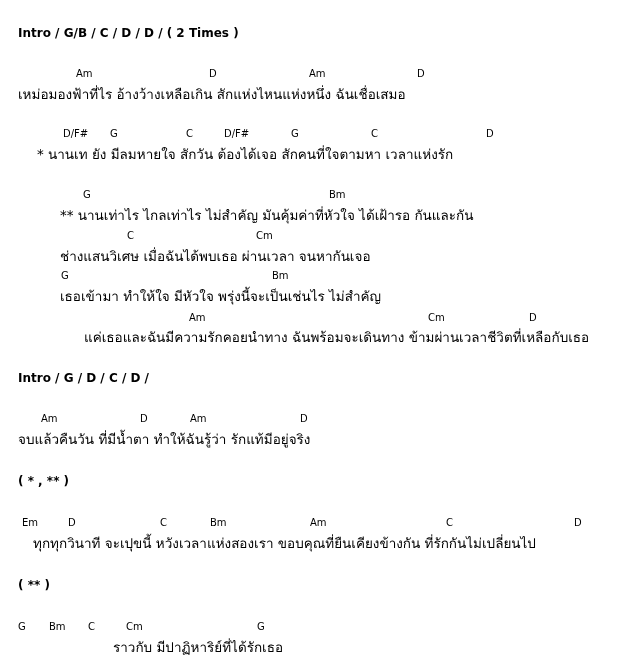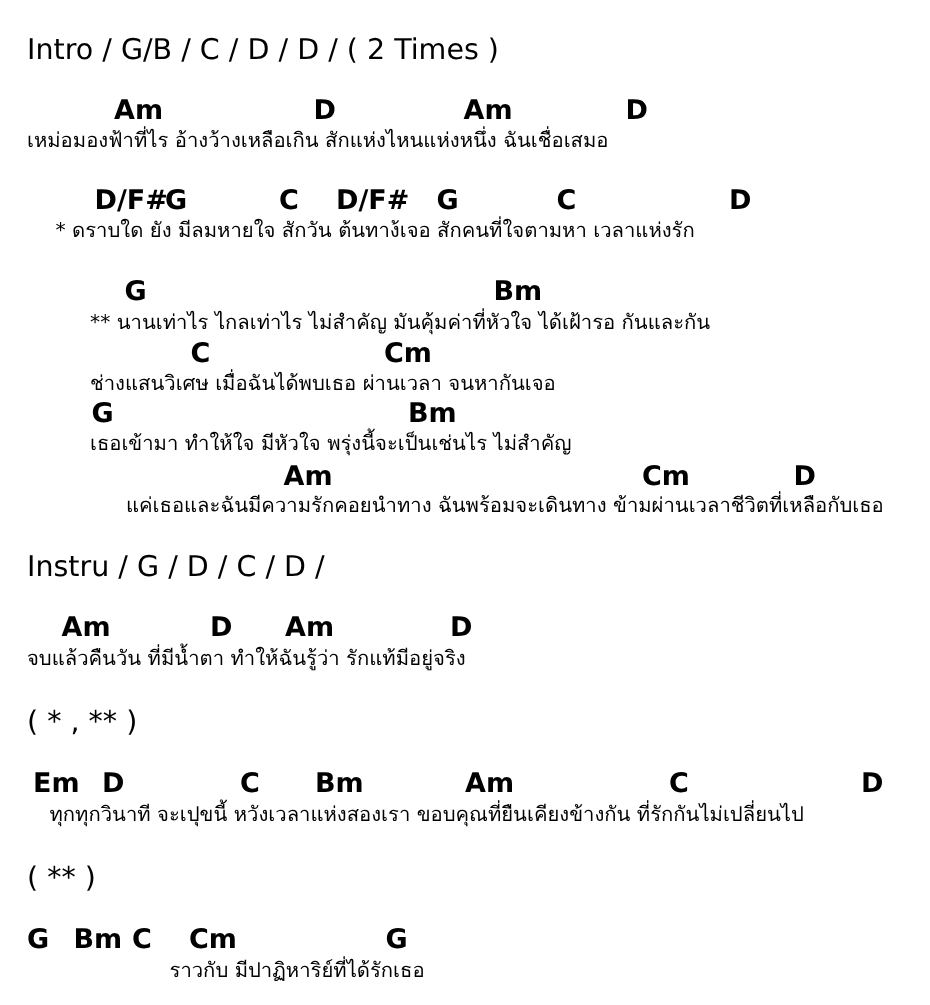--- a/index.html
+++ b/index.html
@@ -1,21 +1,21 @@
 <!DOCTYPE html>
 <html><head>
   <meta charset="utf-8">
   <style>
     html, body { margin: 0; padding: 0; background: #ffffff; }
     body { width: 620px; height: 670px; position: relative; overflow: hidden;
            font-family: "DejaVu Sans", "Liberation Sans", sans-serif; color: #000; }
     .sheet { position: absolute; left: 0; top: 0; width: 620px; height: 670px; }
     .line { position: absolute; white-space: nowrap; font-size: 13px; line-height: 16px; }
-    .hdr { font-weight: normal; font-size: 19px; }
-    .chord { position: absolute; white-space: nowrap; font-weight: bold; font-size: 18px; line-height: 16px; }
+    .hdr { font-weight: bold; font-size: 12px; }
+    .chord { position: absolute; white-space: nowrap; font-weight: normal; font-size: 10px; line-height: 16px; }
     .lyric { position: absolute; white-space: nowrap; font-size: 13.5px; line-height: 18px; }
   </style>
 </head>
 <body>
 
 <div class="sheet">
 
   <div class="line hdr" style="left:18px; top:25px;">Intro  /  G/B  / C / D / D /  ( 2 Times )</div>
 
   <div>
@@ -27,21 +27,21 @@
   </div>
 
   <div>
     <span class="chord" style="left:63px; top:126px;">D/F#</span>
     <span class="chord" style="left:110px; top:126px;">G</span>
     <span class="chord" style="left:186px; top:126px;">C</span>
     <span class="chord" style="left:224px; top:126px;">D/F#</span>
     <span class="chord" style="left:291px; top:126px;">G</span>
     <span class="chord" style="left:371px; top:126px;">C</span>
     <span class="chord" style="left:486px; top:126px;">D</span>
-    <span class="lyric" style="left:37px; top:145px;">* ดราบใด  ยัง มีลมหายใจ  สักวัน ต้นทาง้เจอ สักคนที่ใจตามหา เวลาแห่งรัก</span>
+    <span class="lyric" style="left:37px; top:145px;">* นานเท  ยัง มีลมหายใจ  สักวัน ต้องได้เจอ สักคนที่ใจตามหา เวลาแห่งรัก</span>
   </div>
 
   <div>
     <span class="chord" style="left:83px; top:187px;">G</span>
     <span class="chord" style="left:329px; top:187px;">Bm</span>
     <span class="lyric" style="left:60px; top:206px;">** นานเท่าไร ไกลเท่าไร ไม่สำคัญ มันคุ้มค่าที่หัวใจ ได้เฝ้ารอ กันและกัน</span>
 
     <span class="chord" style="left:127px; top:228px;">C</span>
     <span class="chord" style="left:256px; top:228px;">Cm</span>
     <span class="lyric" style="left:60px; top:247px;text-align:center;">ช่างแสนวิเศษ เมื่อฉันได้พบเธอ ผ่านเวลา จนหากันเจอ</span>
@@ -49,21 +49,21 @@
     <span class="chord" style="left:61px; top:268px;">G</span>
     <span class="chord" style="left:272px; top:268px;">Bm</span>
     <span class="lyric" style="left:60px; top:287px;">เธอเข้ามา ทำให้ใจ มีหัวใจ พรุ่งนี้จะเป็นเช่นไร ไม่สำคัญ</span>
 
     <span class="chord" style="left:189px; top:310px;">Am</span>
     <span class="chord" style="left:428px; top:310px;">Cm</span>
     <span class="chord" style="left:529px; top:310px;">D</span>
     <span class="lyric" style="left:60px; top:328px;margin-left:24px;">แค่เธอและฉันมีความรักคอยนำทาง ฉันพร้อมจะเดินทาง ข้ามผ่านเวลาชีวิตที่เหลือกับเธอ</span>
   </div>
 
-  <div class="line hdr" style="left:18px; top:370px;">Instru  / G / D / C / D /</div>
+  <div class="line hdr" style="left:18px; top:370px;">Intro  / G / D / C / D /</div>
 
   <div>
     <span class="chord" style="left:41px; top:411px;">Am</span>
     <span class="chord" style="left:140px; top:411px;">D</span>
     <span class="chord" style="left:190px; top:411px;">Am</span>
     <span class="chord" style="left:300px; top:411px;">D</span>
     <span class="lyric" style="left:18px; top:430px;">จบแล้วคืนวัน ที่มีน้ำตา ทำให้ฉันรู้ว่า รักแท้มีอยู่จริง</span>
   </div>
 
   <div class="line hdr" style="left:18px; top:473px;">( * , ** )</div>

